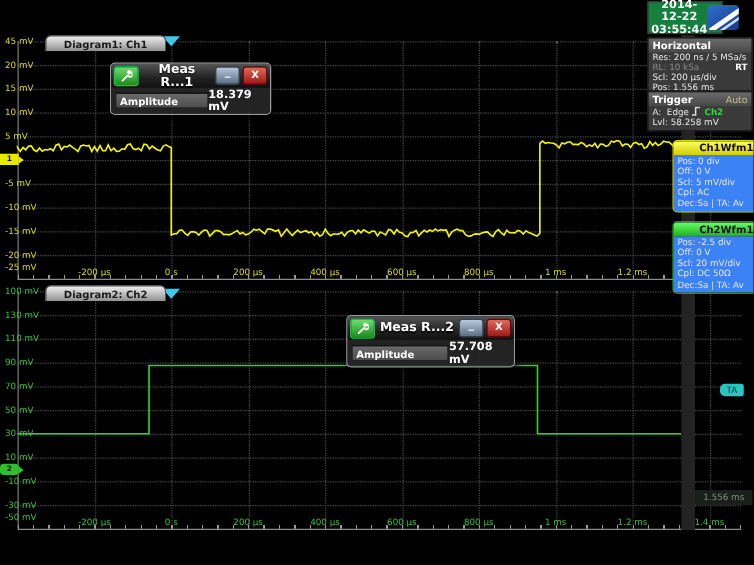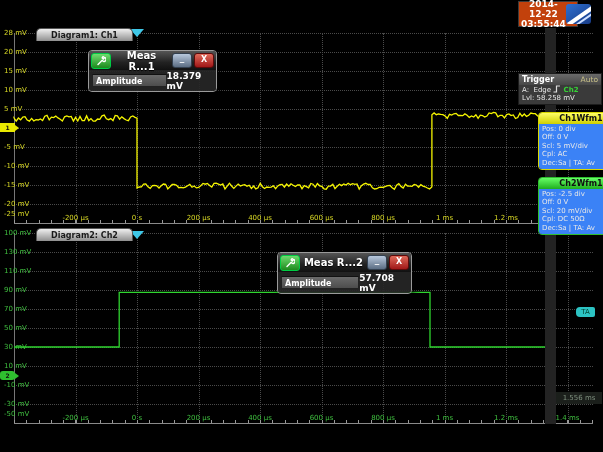--- a/index.html
+++ b/index.html
@@ -1,19 +1,19 @@
 <!DOCTYPE html>
 <html><head>
 <meta charset="utf-8">
 <style>
   html,body{margin:0;padding:0;background:#000;}
   #stage{position:relative;width:603px;height:452px;background:#000;overflow:hidden;
          font-family:"DejaVu Sans",sans-serif;-webkit-font-smoothing:antialiased;}
   
-  .datetime-box{position:absolute;left:518px;top:1px;width:60px;height:26px;background:#c2410c;
+  .datetime-box{position:absolute;left:518px;top:1px;width:60px;height:26px;background:#15803d;
     border:1px solid #3a3a3a;display:flex;align-items:center;justify-content:space-between;
     padding:0 2px;box-sizing:border-box;z-index:30;}
   .datetime-text{color:#fff;font-size:9px;font-weight:bold;line-height:10px;text-align:center;}
   .rs-logo{width:25px;height:20px;border-radius:3px;background:linear-gradient(145deg,#2e6fd0,#173b86);
     position:relative;overflow:hidden;flex:0 0 auto;}
   .rs-logo:before{content:"";position:absolute;left:-4px;top:9px;width:40px;height:4px;background:#fff;
     transform:rotate(-35deg);}
   .rs-logo:after{content:"";position:absolute;left:-4px;top:16px;width:40px;height:2px;background:#cfe0ff;
     transform:rotate(-35deg);}
   
@@ -121,21 +121,21 @@
       <div class="gridline-v" style="left: 198.5px; top: 5px; height: 190px;"></div>
       <div class="gridline-v" style="left: 260px; top: 5px; height: 190px;"></div>
       <div class="gridline-v" style="left: 321.5px; top: 5px; height: 190px;"></div>
       <div class="gridline-v" style="left: 383px; top: 5px; height: 190px;"></div>
       <div class="gridline-v" style="left: 444.5px; top: 5px; height: 190px;"></div>
       <div class="gridline-v" style="left: 506px; top: 5px; height: 190px;"></div>
       <div class="gridline-v" style="left: 567.5px; top: 5px; height: 190px;"></div>
       <div class="axis-y" style="left: 14px; top: 5px; height: 190px;"></div>
       <div class="axis-x" style="top: 195px;"></div>
       <div class="axis-x-ticks" style="top: 192px;"></div>
-      <div class="ylab" style="top: 1px; color: rgb(216, 216, 37);">28 mV</div>
+      <div class="ylab" style="top: 1px; color: rgb(216, 216, 37);">45 mV</div>
       <div class="ylab" style="top: 20px; color: rgb(216, 216, 37);">20 mV</div>
       <div class="ylab" style="top: 39px; color: rgb(216, 216, 37);">15 mV</div>
       <div class="ylab" style="top: 58px; color: rgb(216, 216, 37);">10 mV</div>
       <div class="ylab" style="top: 77px; color: rgb(216, 216, 37);">5 mV</div>
       <div class="ylab" style="top: 115px; color: rgb(216, 216, 37);">-5 mV</div>
       <div class="ylab" style="top: 134px; color: rgb(216, 216, 37);">-10 mV</div>
       <div class="ylab" style="top: 153px; color: rgb(216, 216, 37);">-15 mV</div>
       <div class="ylab" style="top: 172px; color: rgb(216, 216, 37);">-20 mV</div>
       <div class="ylab" style="top: 182px; color: rgb(216, 216, 37);">-25 mV</div>
       <div class="xlab" style="left: 75.5px; top: 186px; color: rgb(216, 216, 37);">-200 µs</div>
@@ -212,20 +212,38 @@
   <div class="pos-readout">1.556 ms</div>
 
   <div class="datetime-box">
     <div class="datetime-text">
       <div>2014-12-22</div>
       <div>03:55:44</div>
     </div>
     <div class="rs-logo"></div>
   </div>
 
+  <div class="side-panel" style="top:30px;height:43px;">
+    <div class="side-hdr">
+        <span>Horizontal</span>
+      </div>
+    <div class="side-row">
+        <span>Res: 200 ns / 5 MSa/s</span>
+      </div>
+    <div class="side-row">
+        <span class="dim">RL: 10 kSa</span>
+        <span class="rt">RT</span>
+      </div>
+    <div class="side-row">
+        <span>Scl: 200 µs/div</span>
+      </div>
+    <div class="side-row">
+        <span>Pos: 1.556 ms</span>
+      </div>
+  </div>
 
   <div class="side-panel" style="top:73px;height:32px;">
     <div class="side-hdr">
         <span>Trigger</span>
         <span class="auto">Auto</span>
       </div>
     <div class="side-row">
         <span><span>A:</span>&nbsp;&nbsp;<span>Edge</span>
       <svg class="edge-glyph" width="8" height="8" viewBox="0 0 8 8">
             <path d="M0.5 7 H3.5 V1 H7" stroke="#ddd" stroke-width="1.2" fill="none"></path>

